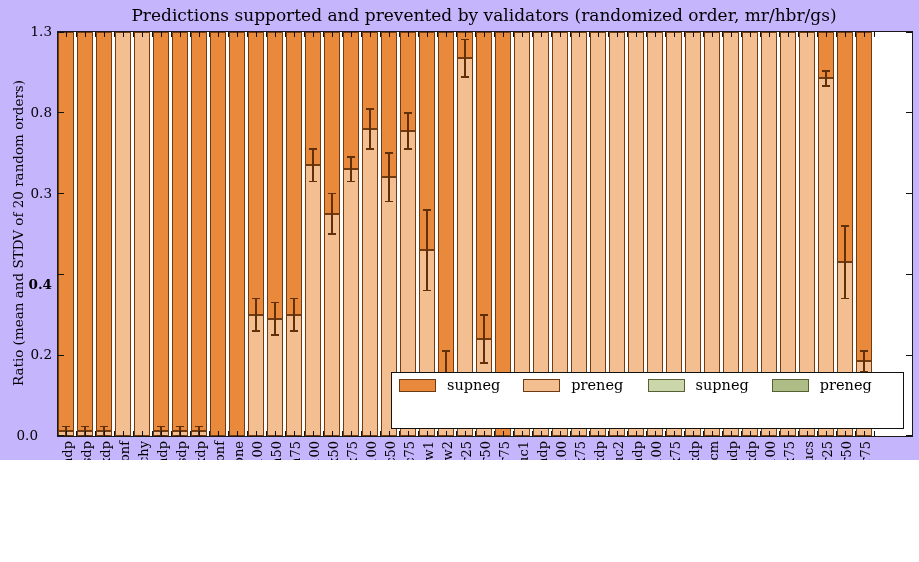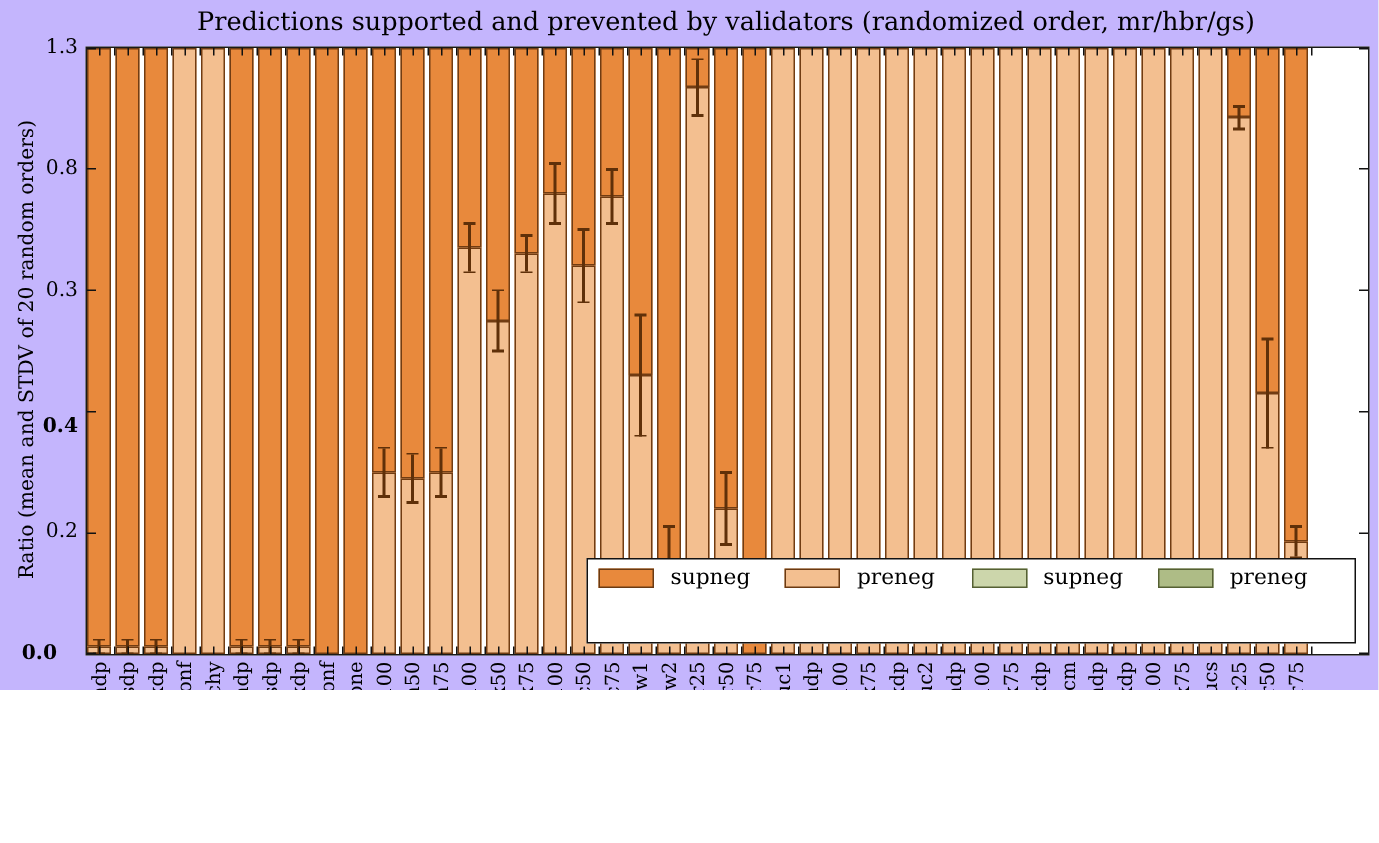--- a/index.html
+++ b/index.html
@@ -359,21 +359,21 @@
       <div class="ytick" style="left: 0px; top: 241.8px;"></div>
       <div class="ytick" style="left: 848px; top: 241.8px;"></div>
       <div class="ytick" style="left: 0px; top: 161px;"></div>
       <div class="ytick" style="left: 848px; top: 161px;"></div>
       <div class="ytick" style="left: 0px; top: 80.2px;"></div>
       <div class="ytick" style="left: 848px; top: 80.2px;"></div>
       <div class="ytick" style="left: 0px; top: -0.6px;"></div>
       <div class="ytick" style="left: 848px; top: -0.6px;"></div>
     </div>
   <div id="y-tick-labels">
-      <div class="ytick-label" style="left: 4px; top: 427px; font-weight: bold;">0.0</div>
+      <div class="ytick-label" style="left: 4px; top: 427px;">0.0</div>
       <div class="ytick-label" style="left: 18px; top: 346.2px;">0.2</div>
       <div class="ytick-label" style="left: 18px; top: 276px; font-weight: bold;">0.4</div>
       <div class="ytick-label" style="left: 18px; top: 184.6px;">0.3</div>
       <div class="ytick-label" style="left: 18px; top: 103.8px;">0.8</div>
       <div class="ytick-label" style="left: 18px; top: 23px;">1.3</div>
     </div>
   <div id="x-tick-labels">
       <div class="xtick-label" style="left: 66.6px; top: 441px;">cmdp</div>
       <div class="xtick-label" style="left: 85.6px; top: 441px;">csdp</div>
       <div class="xtick-label" style="left: 104.6px; top: 441px;">cxdp</div>

